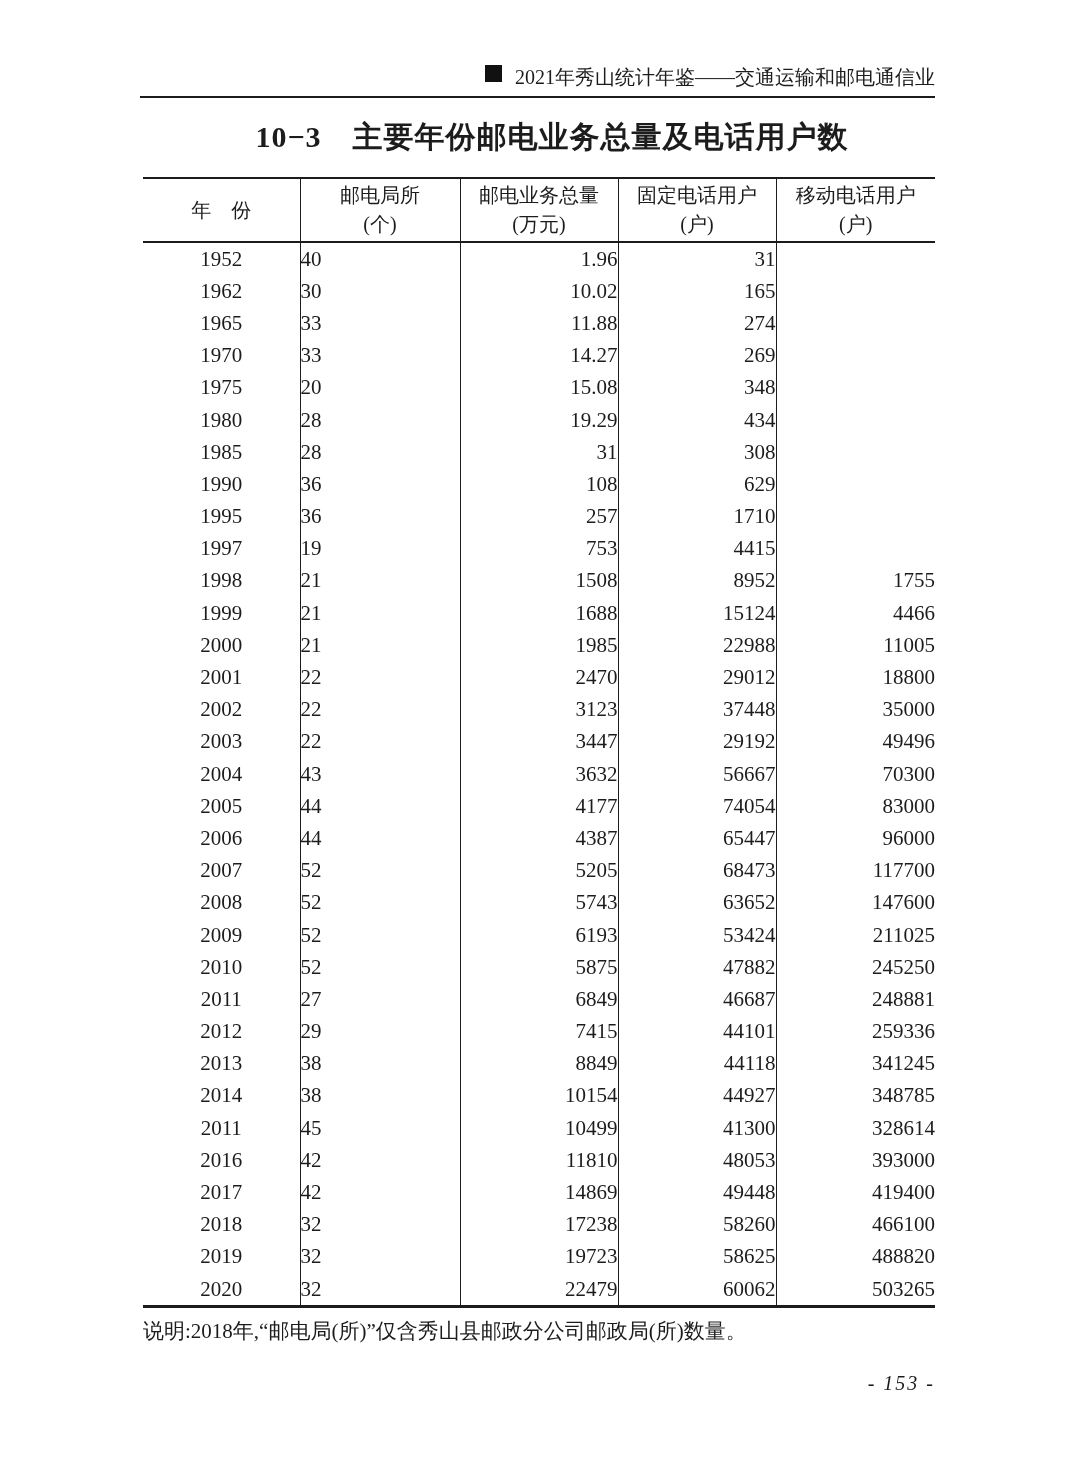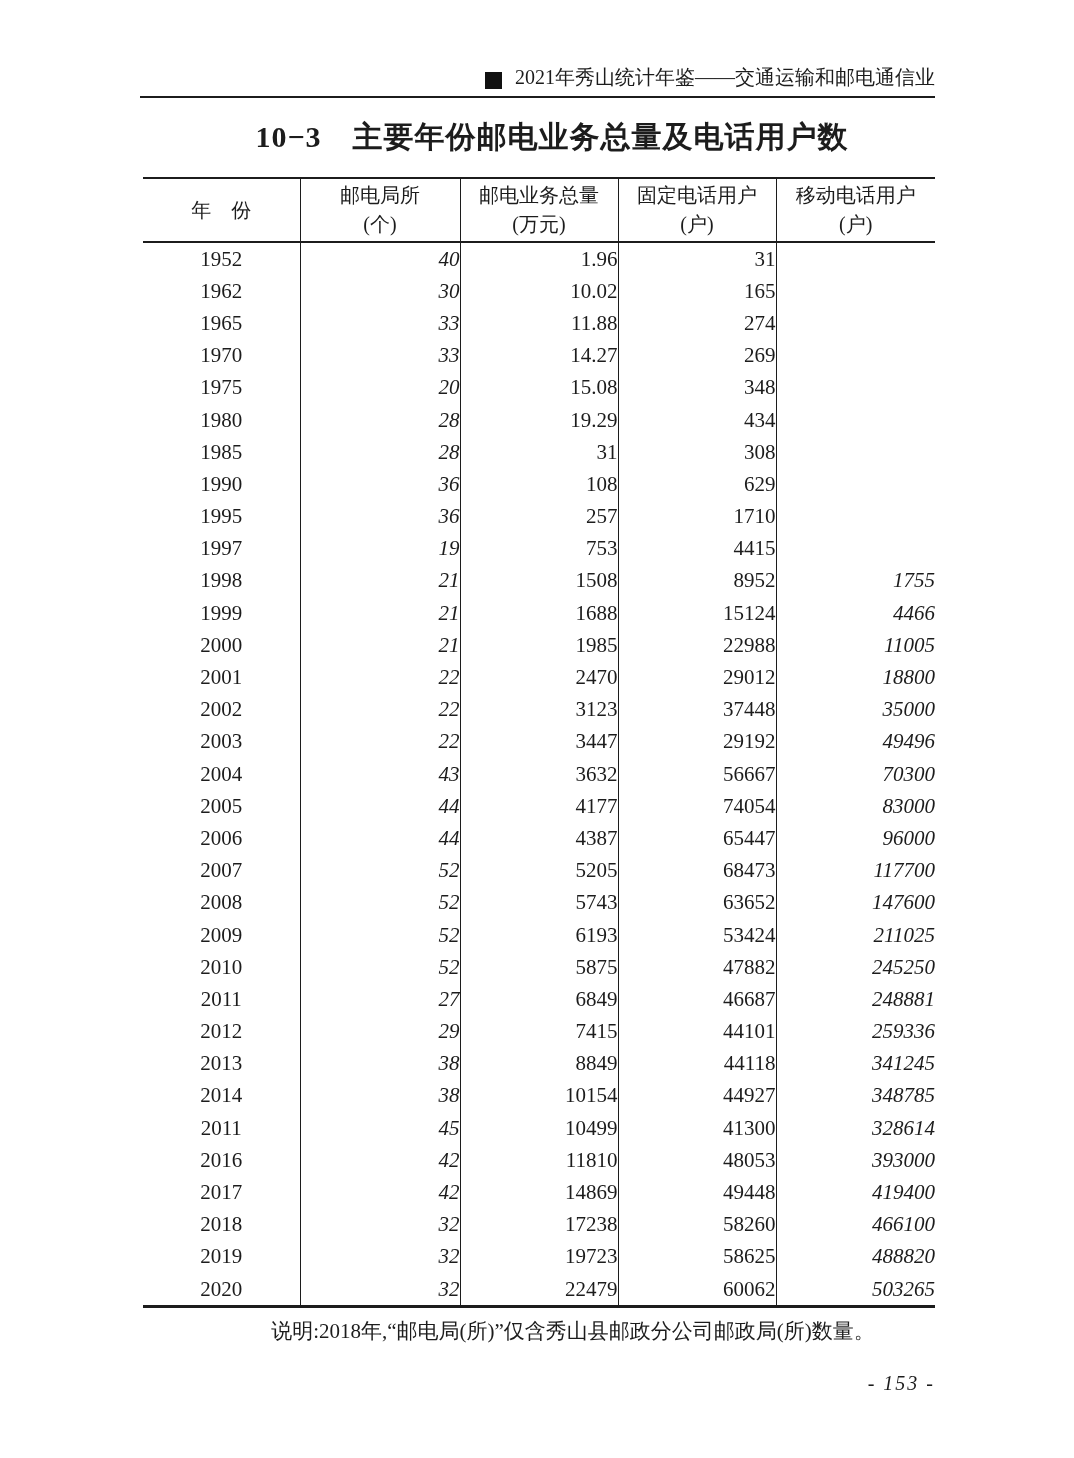--- a/index.html
+++ b/index.html
@@ -6,21 +6,21 @@
   body {
     width:1074px; height:1458px;
     background:#ffffff;
     position:relative;
     font-family:"Liberation Serif","DejaVu Serif",serif;
     color:#1c1c1c;
     overflow:hidden;
   }
   .page-header {
     position:absolute; top:65px; left:143px; width:792px;
-    display:flex; justify-content:flex-end; align-items:flex-end; gap:13px;
+    display:flex; justify-content:flex-end; align-items:flex-start; gap:13px;
     font-size:20px; line-height:24px; white-space:nowrap;
   }
   .header-marker {
     width:17px; height:17px; background:#111; display:inline-block; flex:0 0 auto;
   }
   .header-rule {
     position:absolute; top:96px; left:140px; width:795px; height:2px; background:#1c1c1c;
   }
   .table-title {
     position:absolute; top:117px; left:156px; width:792px; margin:0;
@@ -46,27 +46,27 @@
   table.stat-table th.c3, table.stat-table th.c4,
   table.stat-table td.c1, table.stat-table td.c2,
   table.stat-table td.c3, table.stat-table td.c4 {
     border-right:1.5px solid #1c1c1c;
   }
   table.stat-table td {
     height:32.2px; font-size:21px; padding:0; vertical-align:middle;
     white-space:nowrap;
   }
   td.c1 { text-align:center; }
-  td.c2 { text-align:right;font-style:italic; }
+  td.c2 { text-align:left; }
   td.c3 { text-align:right; padding-right:48px; }
   td.c4 { text-align:right; padding-right:40px; }
-  td.c5 { text-align:right; padding-right:44px;font-style:italic; }
+  td.c5 { text-align:right; padding-right:44px; }
   .note {
     position:absolute; top:1318px; left:143px; width:860px; margin:0;
-    font-size:21px; line-height:26px; white-space:nowrap;text-align:center;
+    font-size:21px; line-height:26px; white-space:nowrap;
   }
   .page-number {
     position:absolute; top:1372px; left:143px; width:792px;
     text-align:right; font-size:20px; letter-spacing:2px; white-space:nowrap;font-style:italic;
   }
 </style>
 </head>
 <body>
 
 <div class="page">

